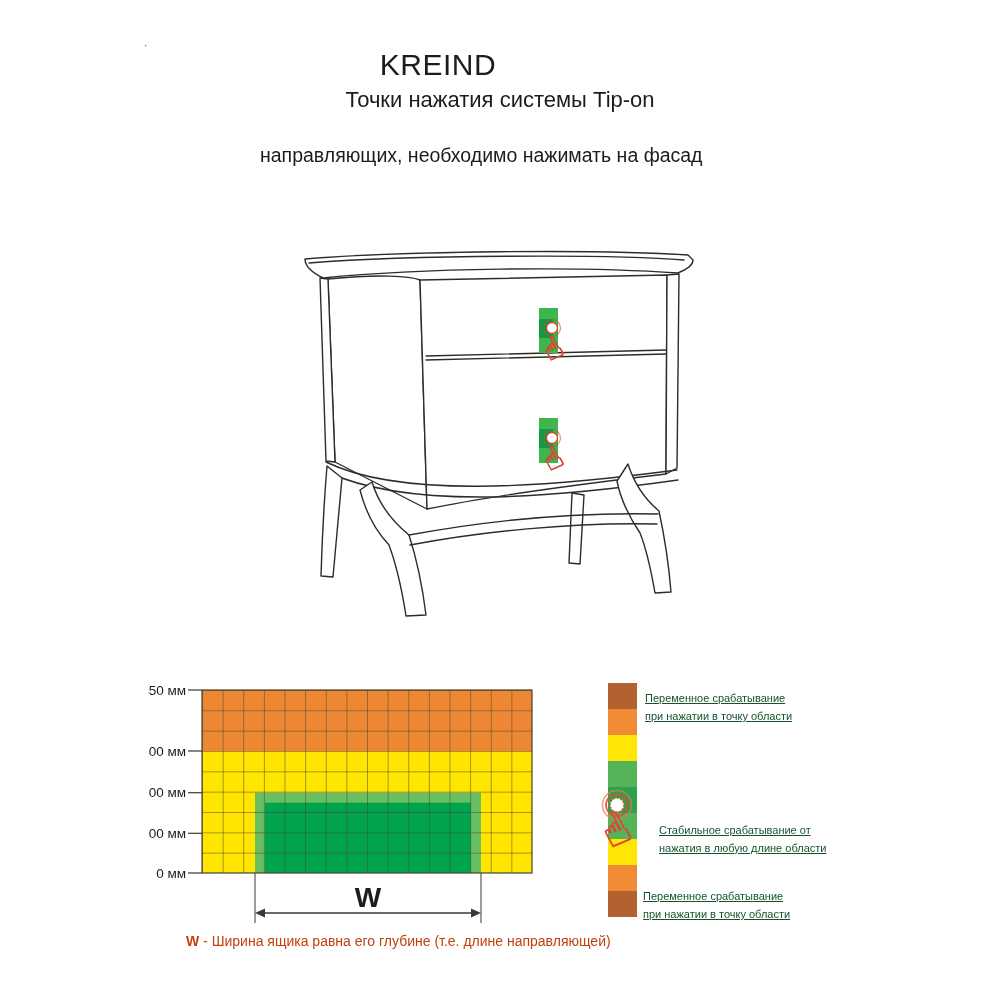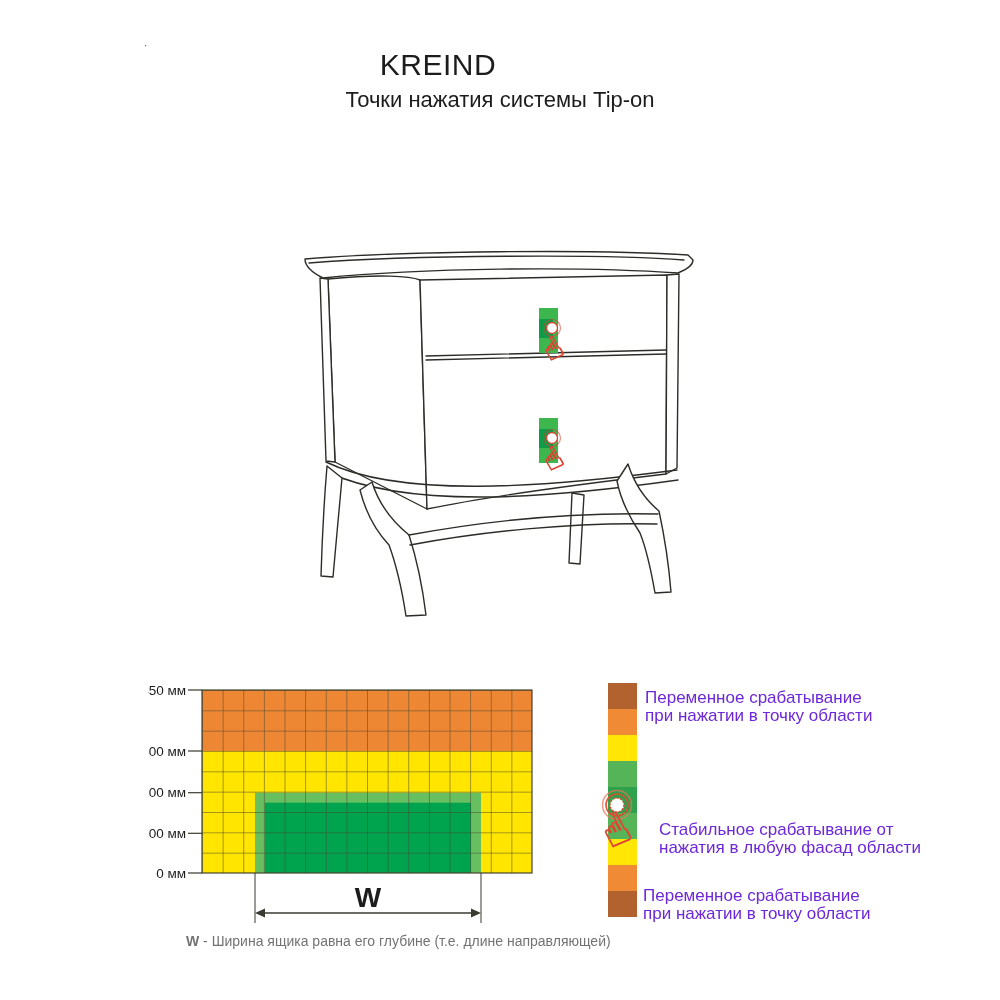--- a/index.html
+++ b/index.html
@@ -5,37 +5,38 @@
   html,body{margin:0;padding:0;background:#ffffff;}
   body{width:1000px;height:1000px;position:relative;overflow:hidden;
        font-family:"Liberation Sans", sans-serif;color:#1c1c1c;}
   .abs{position:absolute;}
   .title{top:48px;left:0;width:876px;text-align:center;font-size:30px;letter-spacing:.5px;}
   .subtitle{top:87px;left:0;width:1000px;text-align:center;font-size:22px;}
   .para{left:260px;top:140px;font-size:19.5px;line-height:30px;white-space:nowrap;}
   .stray-dot{left:144px;top:40px;font-size:10px;color:#444;}
   .legend-bar{left:608px;top:683px;width:29px;height:234px;}
   .legend-bar .seg{width:29px;height:26px;}
-  .legend-text{font-size:17px;line-height:18px;color:#6d28d9;white-space:nowrap;}
+  .legend-text{font-size:11px;line-height:18px;color:#14532d;white-space:nowrap;text-decoration:underline;}
   .lt1{left:645px;top:689px;}
   .lt2{left:659px;top:794px;margin-top:27px;}
   .lt3{left:643px;top:887px;}
-  .footnote{left:186px;top:933px;font-size:14px;color:#737373;white-space:nowrap;}
+  .footnote{left:186px;top:933px;font-size:14px;color:#c2410c;white-space:nowrap;}
   .footnote b{font-weight:bold;}
   svg text{font-family:"Liberation Sans","DejaVu Sans",sans-serif;}
 </style>
 </head>
 <body>
 
 <div class="abs stray-dot">·</div>
 
 <div class="abs title">KREIND</div>
 <div class="abs subtitle">Точки нажатия системы Tip-on</div>
 
 <div class="abs para">
+  <div>направляющих, необходимо нажимать на фасад</div>
 </div>
 
 <svg class="abs" style="left:280px;top:246px;" width="435" height="377" viewBox="0 0 435 377">
   <g fill="none" stroke="#2d2d28" stroke-width="1.4" stroke-linejoin="round" stroke-linecap="round">
 
     <path fill="#ffffff" d="M48,33 C100,28 130,30 140,34 L147,263 L55,216 Z"></path>
 
     <path fill="#ffffff" d="M140,34 L387,29 L386,228 C310,237 205,251 147,263 Z"></path>
 
     <path fill="#ffffff" d="M40,32 L48,33 L55,216 L46,215 Z"></path>
@@ -134,21 +135,21 @@
   <circle cx="25" cy="37" r="7" fill="#ffffff" stroke="#e04a32" stroke-width="1.5" stroke-dasharray="2 1.6"></circle>
   <text x="6" y="74" font-size="44" fill="#ece9e4" stroke="#dd4531" stroke-width="1" transform="rotate(-28 28 52)">☝</text>
 </svg>
 
 <div class="abs legend-text lt1">
   <div>Переменное срабатывание</div>
   <div>при нажатии в точку области</div>
 </div>
 <div class="abs legend-text lt2">
   <div>Стабильное срабатывание от</div>
-  <div>нажатия в любую фасад области</div>
+  <div>нажатия в любую длине области</div>
 </div>
 <div class="abs legend-text lt3">
   <div>Переменное срабатывание</div>
   <div>при нажатии в точку области</div>
 </div>
 
 <div class="abs footnote">
   <b>W</b><span> - Ширина ящика равна его глубине (т.е. длине направляющей)</span>
 </div>
 

